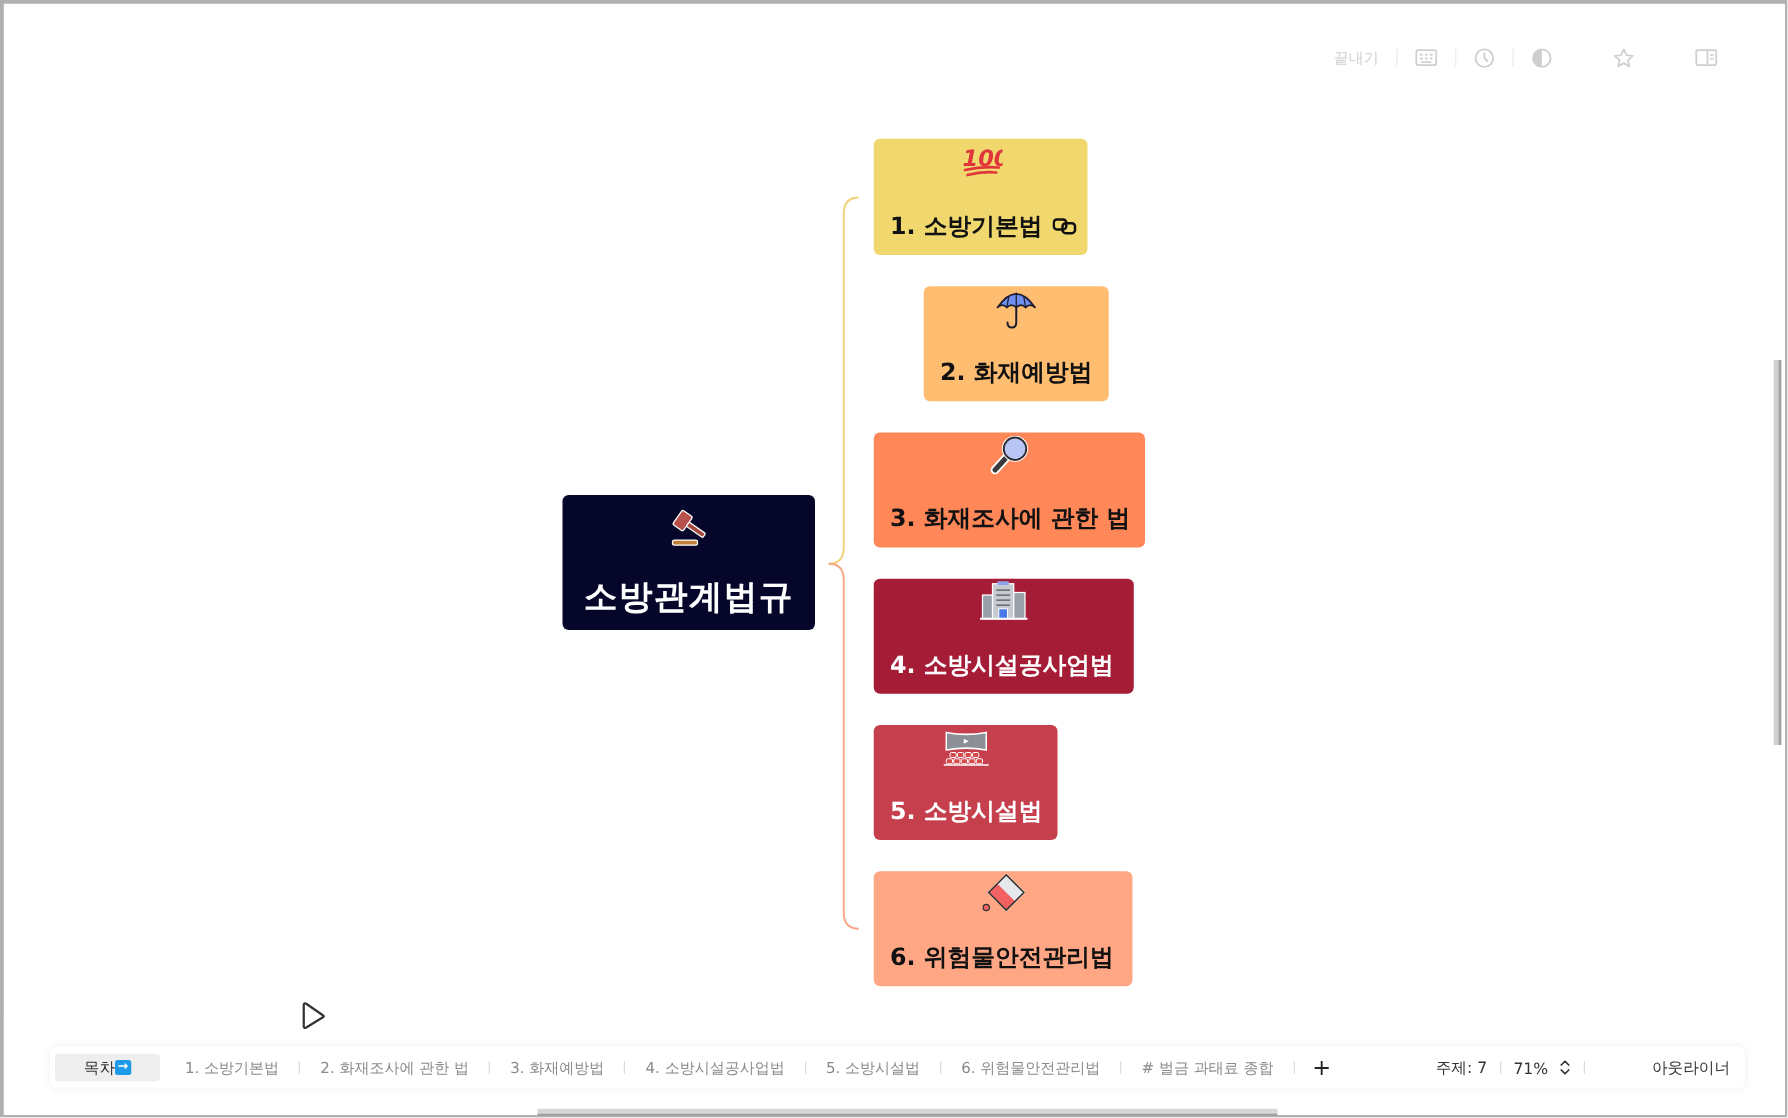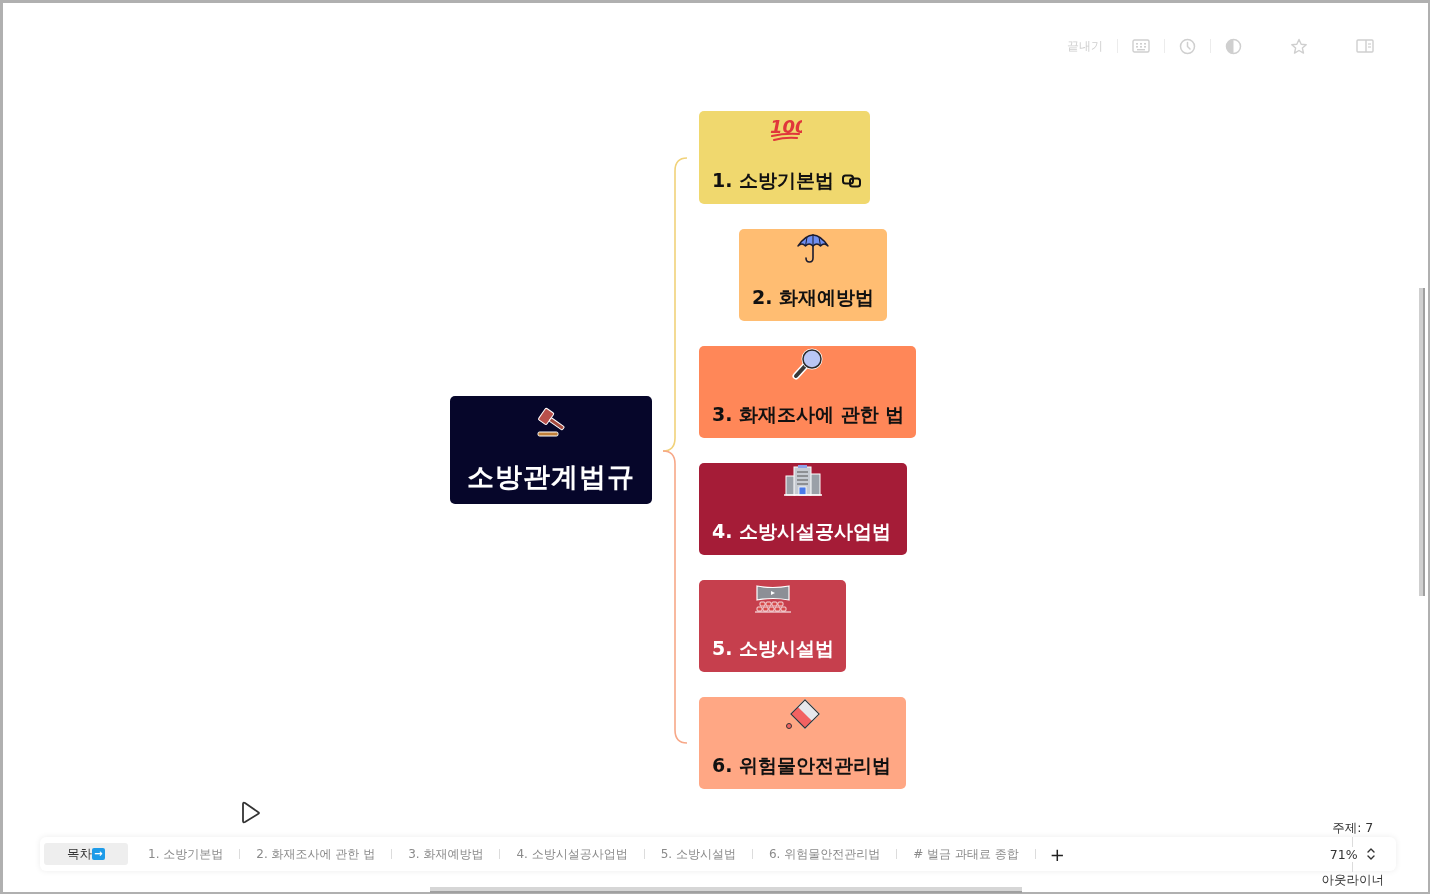--- a/index.html
+++ b/index.html
@@ -60,21 +60,21 @@
       color: #333; font-size: 12.5px; cursor: pointer;
     }
     .toc-arrow {
       width: 13px; height: 12px; background: #1e9be8; border-radius: 2px;
       color: #fff; font-size: 10px; line-height: 12px; text-align: center; font-weight: bold;
     }
     .sheet-tab { padding: 0 10px; cursor: pointer; white-space: nowrap; }
     .sheet-tab:first-of-type { margin-left: 10px; }
     .tab-sep { width: 1px; height: 10px; background: #dcdcdc; margin: 0 6px; }
     .add-sheet { font-size: 18px; color: #222; padding: 0 8px; cursor: pointer; }
-    .bottom-right { margin-left: auto; display: flex; align-items: center; color: #333; font-size: 12.5px; padding-right: 12px; flex-direction: column; }
+    .bottom-right { margin-left: auto; display: flex; align-items: center; color: #333; font-size: 12.5px; padding-right: 12px; }
     .br-sep { width: 1px; height: 10px; background: #dcdcdc; margin: 0 10px; }
     .zoom-level { display: flex; gap: 8px; cursor: pointer; }
 
     
     .v-scroll { position: absolute; right: 3px; top: 285px; width: 6px; height: 308px; background: #cfcfcf; border-right: 2px solid #a0a0a0; }
     .h-scroll { position: absolute; left: 427px; top: 884px; width: 592px; height: 6px; background: #d6d6d6; border-bottom: 2px solid #a0a0a0; }
 
     .cursor { position: absolute; left: 237px; top: 798px; }
   </style>
 </head>
@@ -274,19 +274,19 @@
     <div class="bottom-right">
       <span>주제: 7</span>
       <span class="br-sep"></span>
       <div class="zoom-level">
         <span>71%</span>
         <svg width="10" height="14" viewBox="0 0 10 14">
             <path d="M2 5 L5 2 L8 5 M2 9 L5 12 L8 9" fill="none" stroke="#333" stroke-width="1.4" stroke-linecap="round" stroke-linejoin="round"></path>
           </svg>
       </div>
       <span class="br-sep"></span>
-      <span style="cursor:pointer;">아웃라이너</span>
+      <span style="cursor:pointer;margin-left:44px;">아웃라이너</span>
     </div>
   </div>
 
   <div class="v-scroll"></div>
   <div class="h-scroll"></div>
 </div>
 
 </body></html>

